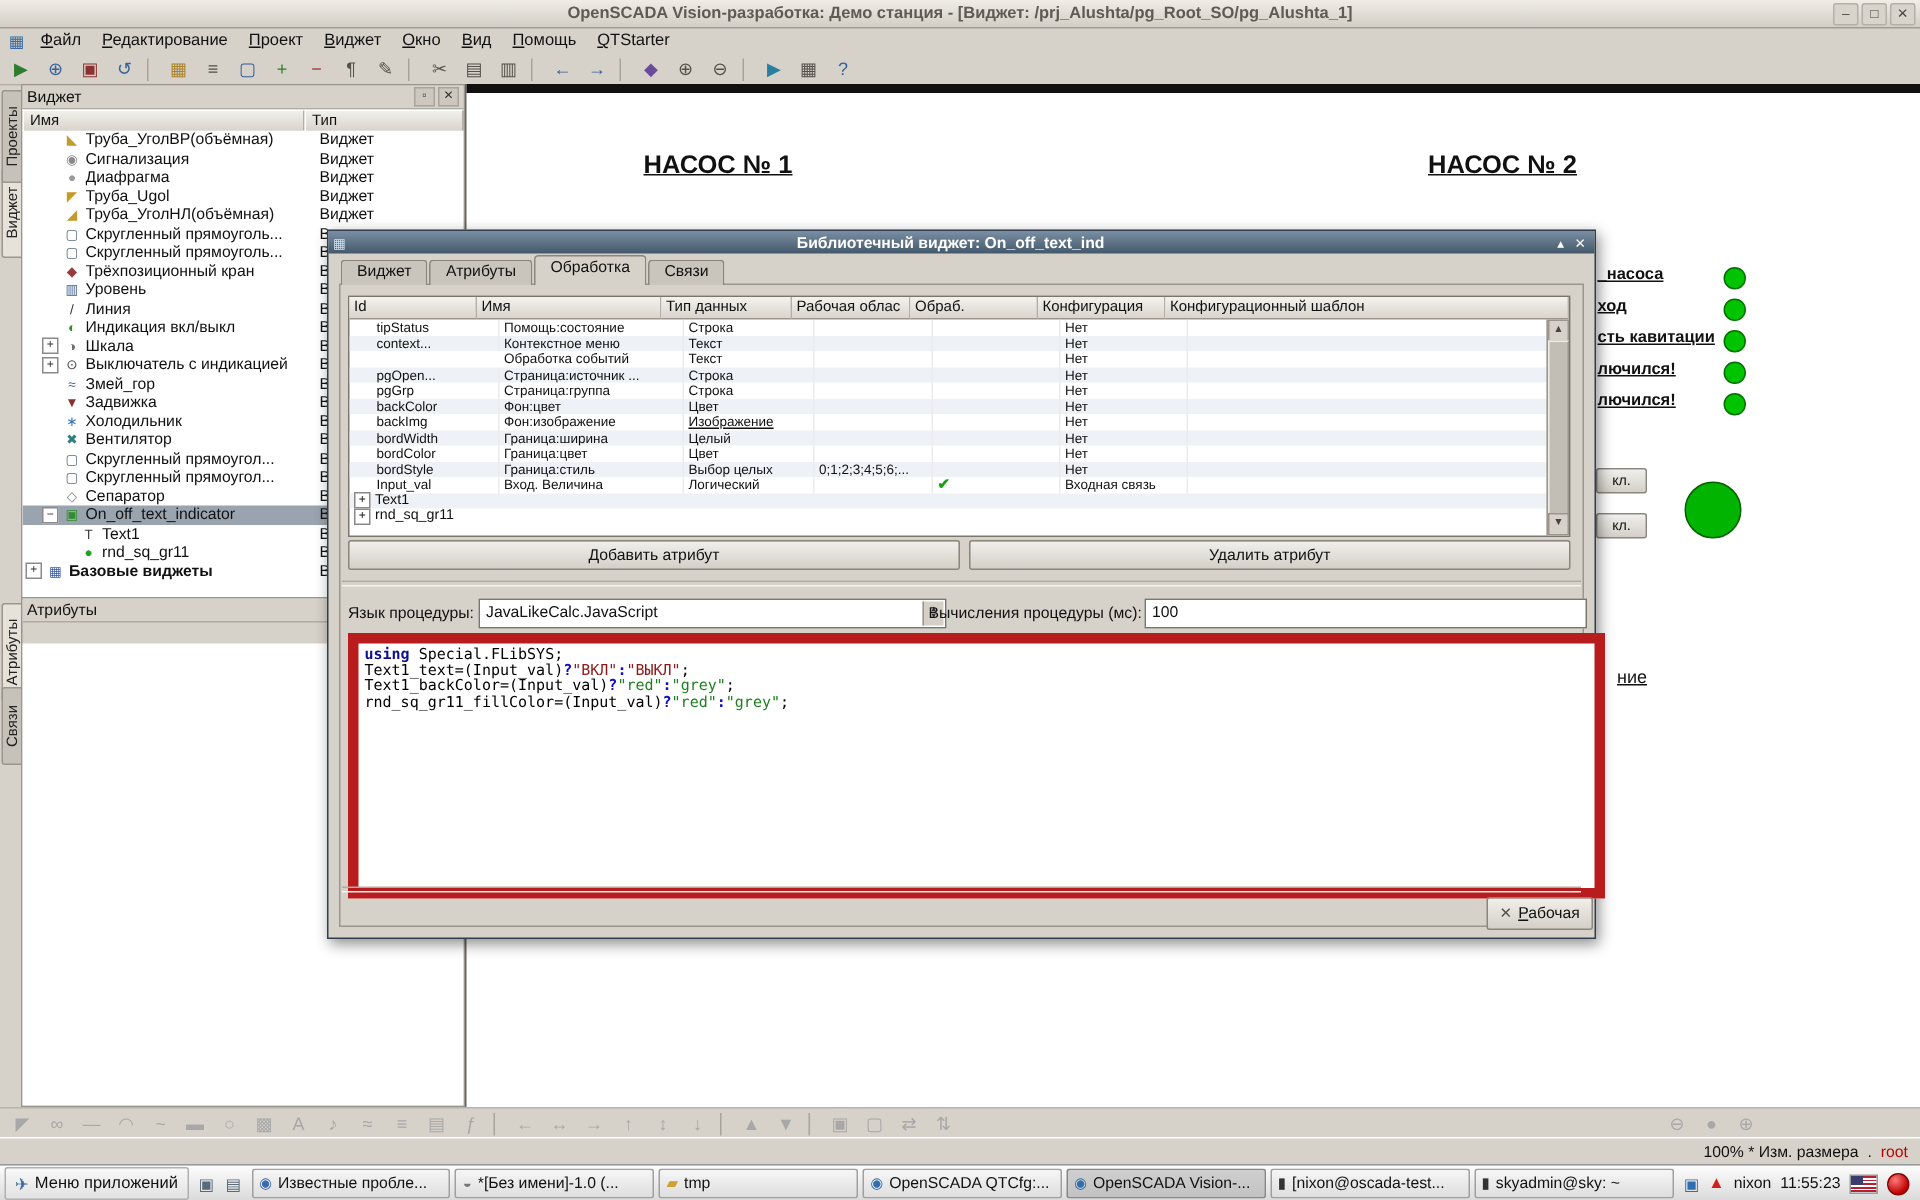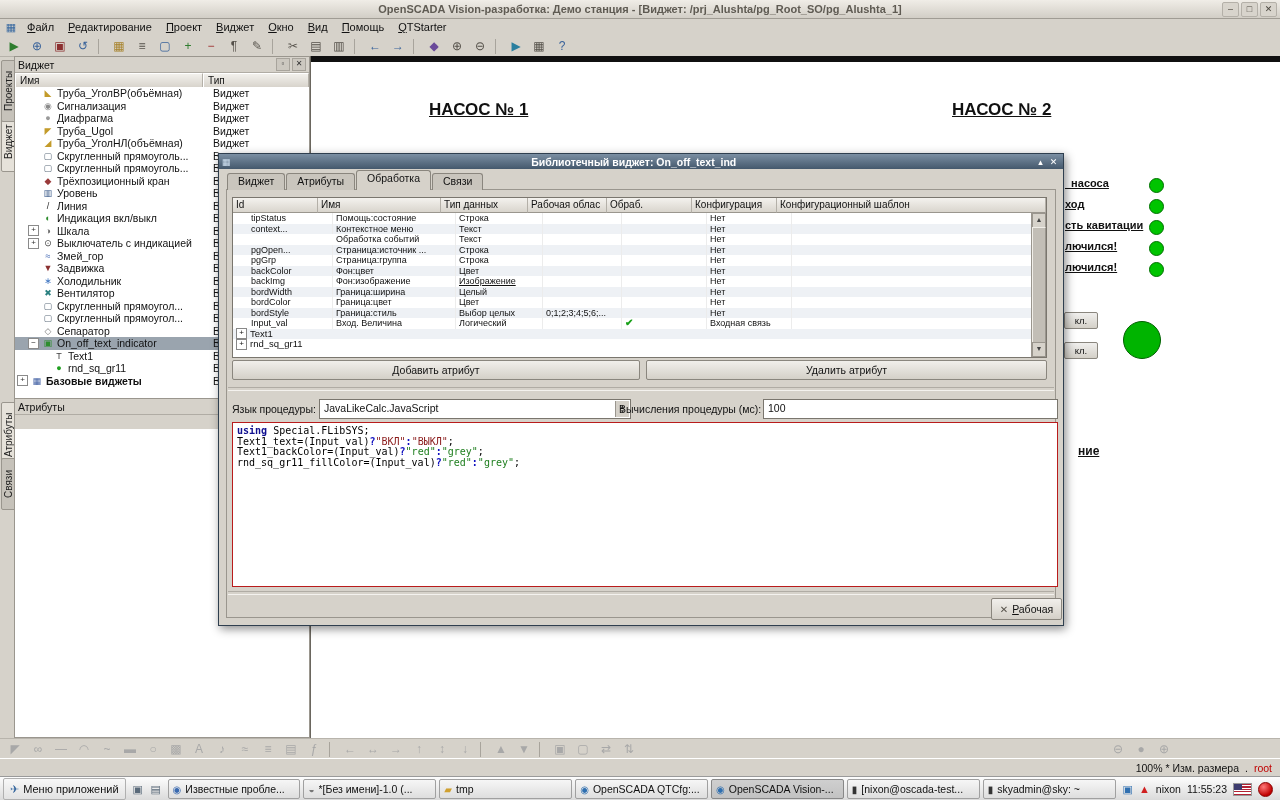--- a/index.html
+++ b/index.html
@@ -63,21 +63,21 @@
   .pump-title{position:absolute;font-size:17px;font-weight:bold;text-decoration:underline;}
   #pump1{left:118px;top:44px;} #pump2{left:641px;top:44px;}
   .ind-label{position:absolute;left:754px;font-size:11px;font-weight:bold;text-decoration:underline;white-space:nowrap;}
   .ind-circle{position:absolute;left:838px;width:13px;height:13px;border-radius:50%;
     background:#00c400;border:1px solid #007000;}
   .small-btn{position:absolute;left:753px;width:32px;height:15px;font-size:9.5px;
     background:linear-gradient(#f0efed,#d4d0c8);border:1px solid #8a867e;border-radius:2px;
     display:flex;align-items:center;justify-content:center;}
   .big-circle{position:absolute;left:812px;top:265px;width:36px;height:36px;border-radius:50%;
     background:#00b400;border:1px solid #006000;}
-  .bottom-frag{position:absolute;left:767px;top:388px;font-size:12px;font-weight:bold;text-decoration:underline;}
+  .bottom-frag{position:absolute;left:767px;top:388px;font-size:12px;font-weight:normal;text-decoration:underline;}
   
   #dialog{position:absolute;left:218px;top:153px;width:844px;height:471px;background:#d6d2ca;
     border:1px solid #2f3f4f;box-shadow:2px 3px 9px rgba(0,0,0,.45);z-index:40;}
   .dlg-title{height:15px;background:linear-gradient(#7b8fa3,#44586c);display:flex;align-items:center;padding:0 3px;}
   .dlg-title-icon{font-size:9px;color:#cfe0f0;margin-right:3px;}
   .dlg-title-text{flex:1;text-align:center;color:#fff;font-size:10.5px;font-weight:bold;}
   .dlg-ctrl{color:#fff;font-size:9px;width:13px;text-align:center;}
   .dlg-tabs{position:absolute;top:18px;left:8px;display:flex;align-items:flex-end;height:18px;z-index:2;}
   .dtab{border:1px solid #8a867e;border-bottom:none;border-radius:3px 3px 0 0;background:#c9c5bd;
     font-size:10.5px;padding:1px 10px;margin-right:1px;height:14px;}
@@ -115,21 +115,21 @@
   #lang-label{left:13px;top:249px;}
   #calc-label{left:400px;top:249px;}
   .combo{position:absolute;left:100px;top:245px;width:290px;height:18px;background:#fff;
     border:1px solid #7a766e;font-size:10.5px;line-height:16px;padding:0 16px 0 4px;}
   .combo-arrows{position:absolute;right:1px;top:1px;bottom:1px;width:13px;background:#d4d0c8;
     border-left:1px solid #9a968e;display:flex;flex-direction:column;align-items:center;
     justify-content:center;font-size:5px;color:#333;line-height:5px;}
   .field{position:absolute;left:544px;top:245px;width:285px;height:18px;background:#fff;
     border:1px solid #7a766e;font-size:10.5px;padding:0 4px;line-height:16px;}
   .code-area{position:absolute;left:13px;top:268px;width:816px;height:157px;background:#fff;
-    border:1px solid #b91c1c;font-family:"DejaVu Sans Mono",monospace;font-size:10px;padding:3px 4px;}
+    border:7px solid #b91c1c;font-family:"DejaVu Sans Mono",monospace;font-size:10px;padding:3px 4px;}
   .code-line{height:10.5px;line-height:10.5px;white-space:pre;}
   .tok-kw{color:#101090;font-weight:bold;}
   .tok-op{color:#1010c0;font-weight:bold;}
   .tok-s1{color:#8b1c1c;}
   .tok-s2{color:#1f7f1f;}
   .tok-pl{color:#000;}
   #btn-close{left:772px;top:444px;width:69px;height:20px;}
   .btn-x{color:#55514a;font-size:10px;}
   .btn-label{display:inline-block;}
   .btn-label::first-letter{text-decoration:underline;}

